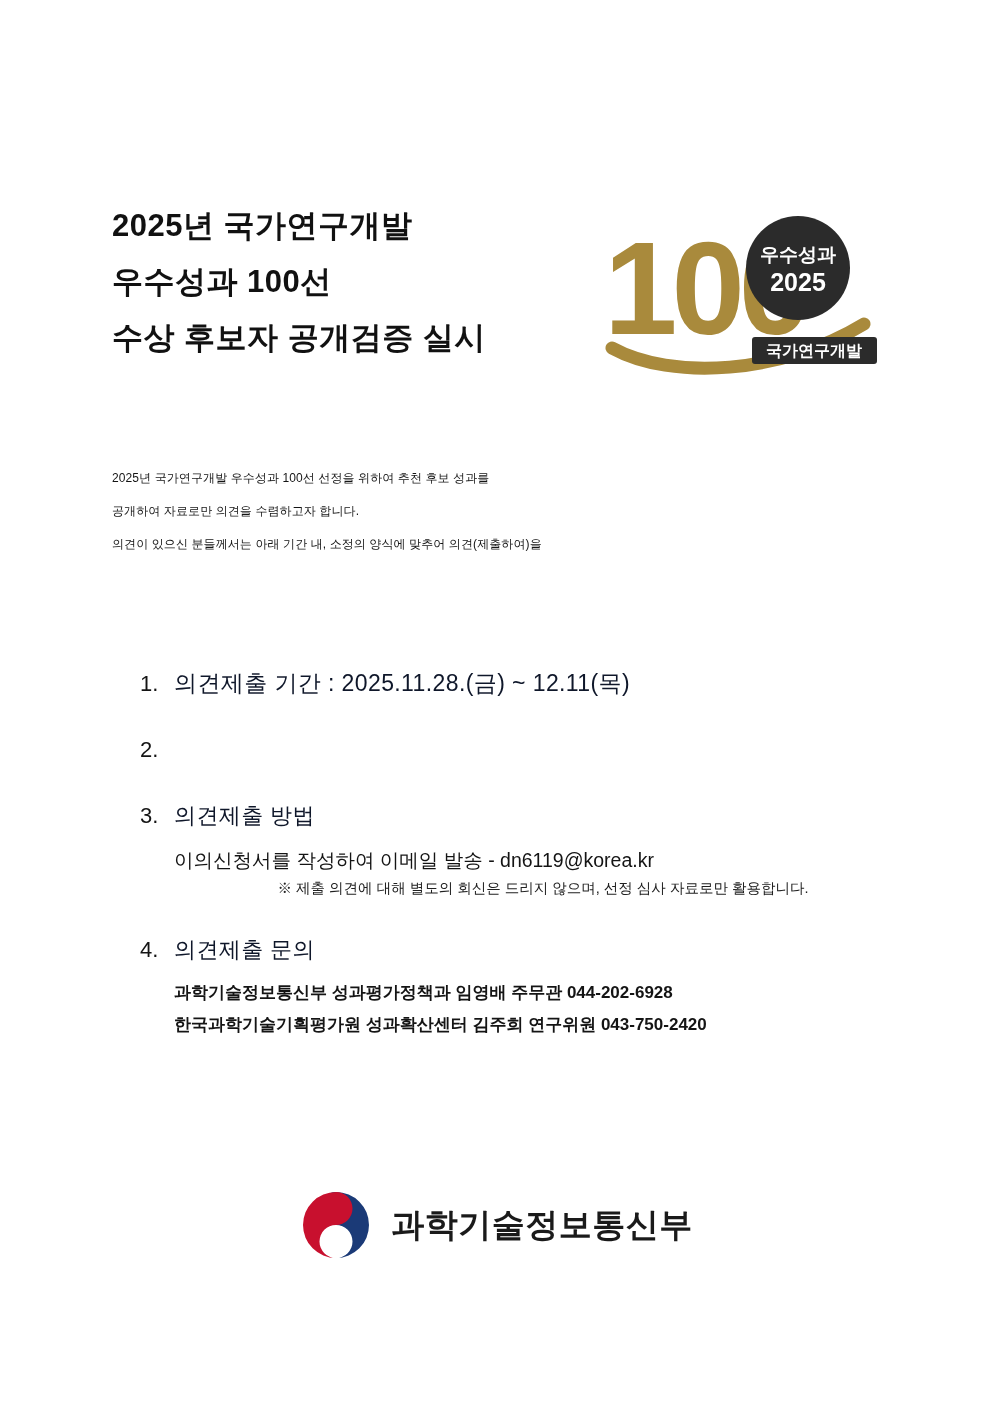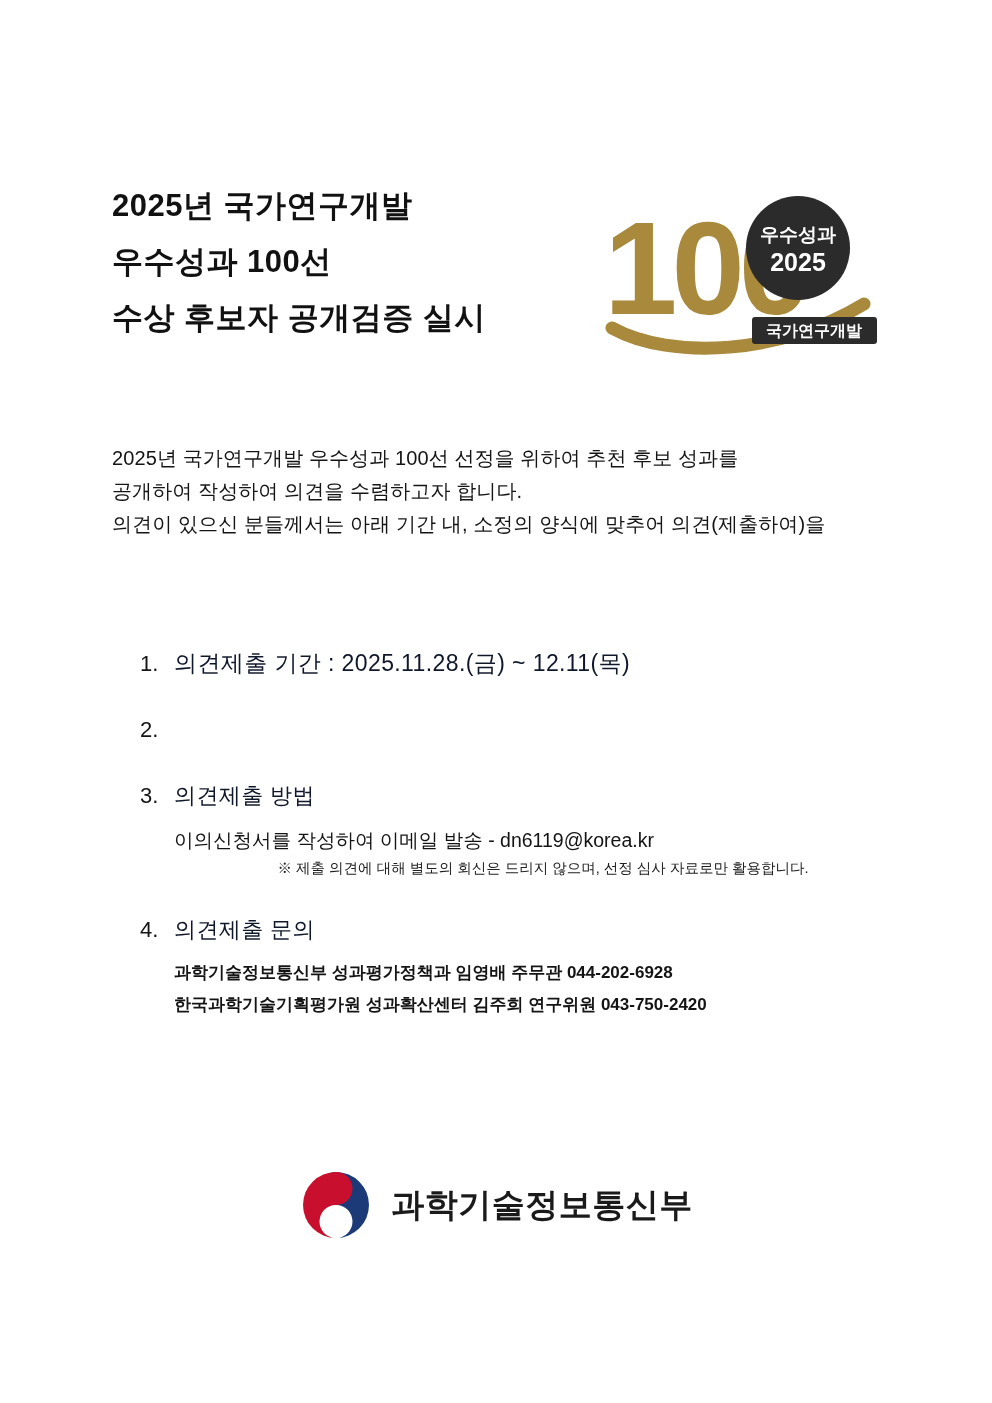--- a/index.html
+++ b/index.html
@@ -13,20 +13,21 @@
     position: relative;
     font-family: "Liberation Sans", sans-serif;
     color: #141414;
     overflow: hidden;
   }
 
   .page {
     position: absolute;
     inset: 0;
     padding: 0;
+    margin-top: 20px;
   }
 
   
   .header {
     position: absolute;
     top: 178px;
     left: 112px;
     right: 110px;
     height: 200px;
   }
@@ -57,21 +58,21 @@
 
   
   .intro {
     position: absolute;
     top: 442px;
     left: 112px;
     right: 96px;
   }
   .intro p {
     margin: 0;
-    font-size: 20px;
+    font-size: 12px;
     line-height: 33px;
     letter-spacing: 0.1px;
     color: #141414;
   }
 
   
   .items {
     position: absolute;
     top: 648px;
     left: 140px;
@@ -170,21 +171,21 @@
         <text x="196" y="85" text-anchor="middle" font-family="'Liberation Sans', sans-serif" font-size="25" font-weight="bold" fill="#FFFFFF">2025</text>
 
         <rect x="150" y="131" width="125" height="27" rx="3" fill="#2B2B2B"></rect>
         <text x="212" y="150" text-anchor="middle" font-family="'Liberation Sans', sans-serif" font-size="16" font-weight="bold" fill="#FFFFFF">국가연구개발</text>
       </svg>
     </div>
   </div>
 
   <div class="intro">
     <p>2025년 국가연구개발 우수성과 100선 선정을 위하여 추천 후보 성과를</p>
-    <p>공개하여 작성하여 의견을 수렴하고자 합니다.</p>
+    <p>공개하여 자료로만 의견을 수렴하고자 합니다.</p>
     <p>의견이 있으신 분들께서는 아래 기간 내, 소정의 양식에 맞추어 의견(제출하여)을</p>
   </div>
 
   <div class="items">
 
     <div class="item item-1 gap-1">
       <div class="item-head">
         <span class="item-num">1.</span>
         <span class="item-label">의견제출 기간 : 2025.11.28.(금) ~ 12.11(목)</span>
       </div>

